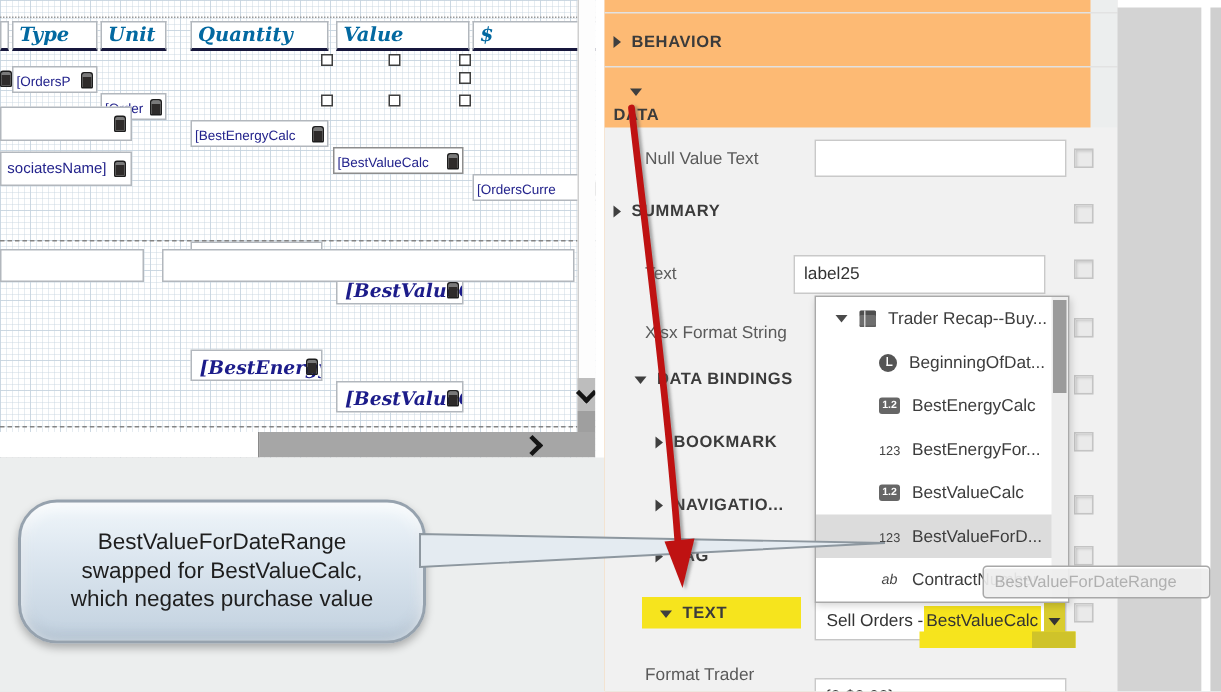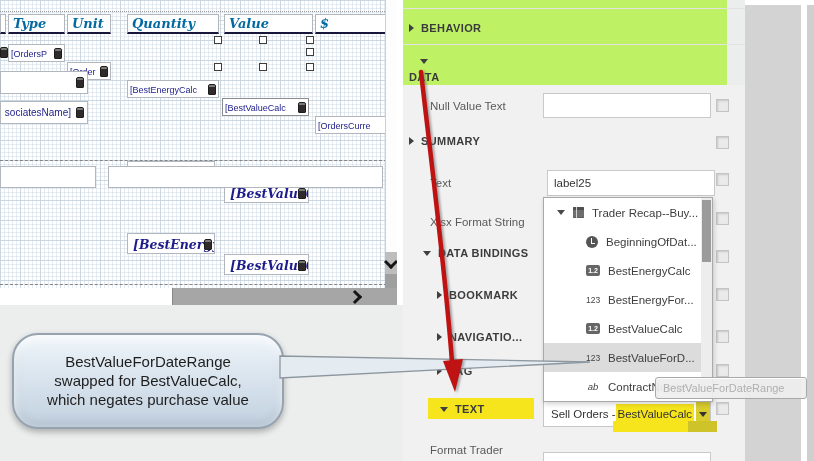--- a/index.html
+++ b/index.html
@@ -20,21 +20,21 @@
   .fld{font:9px "Liberation Sans",sans-serif;color:#23238c;padding:4px 0 0 2px;position:relative;height:18px;}
   .grp{font:italic bold 12.5px "DejaVu Serif",serif;color:#1c1c8a;padding:3px 0 0 5px;position:relative;height:21px;}
   .ficon{position:absolute;width:8px;height:11px;background:linear-gradient(#7a7a7a 0 2px,#2e2b2a 2px);
          border:1px solid #1d1d1d;border-radius:2px 2px 1px 1px;box-sizing:border-box;}
   .handle{position:absolute;width:6px;height:6px;background:#fff;border:1px solid #3e3e3e;}
   .dash{position:absolute;left:0;width:397px;height:0;border-top:1px dashed #848484;}
   .chev{display:inline-block;width:7px;height:7px;border-right:3px solid #151515;border-bottom:3px solid #151515;}
   .chev-r{transform:rotate(-45deg);}
   .chev-d{transform:rotate(45deg);}
   
-  #panel{left:403px;top:0;width:324px;height:461px;background:#bef264;}
+  #panel{left:403px;top:0;width:324px;height:461px;background:#fdba74;}
   .graybg{position:absolute;left:0;top:85px;width:342px;height:376px;background:#f1f1f1;}
   .secrow{position:absolute;display:flex;align-items:center;gap:7px;}
   .sec{font:bold 11px "Liberation Sans",sans-serif;color:#3b3b3b;letter-spacing:.4px;}
   .lbl{font:11.5px "Liberation Sans",sans-serif;color:#5a5a5a;}
   .inp{position:absolute;background:#fff;border:1px solid #c9c9c9;font:11.5px "Liberation Sans",sans-serif;
        color:#333;padding:0 6px;box-sizing:border-box;outline:none;}
   .chk{position:absolute;width:11px;height:11px;background:#eaeaea;border:1px solid #c4c4c4;
        box-shadow:inset 1px 1px 2px rgba(0,0,0,.15);box-sizing:content-box;}
   .tri-r{width:0;height:0;border-left:5px solid #3f3f3f;border-top:4px solid transparent;border-bottom:4px solid transparent;}
   .tri-d{width:0;height:0;border-top:5px solid #3f3f3f;border-left:4px solid transparent;border-right:4px solid transparent;}
@@ -154,21 +154,21 @@
     <input class="inp" style="left: 140px; top: 93px; width: 168px; height: 25px;" value="">
     <span class="chk" style="left:313px;top:99px;"></span>
 
     <div class="secrow" style="left:6px;top:135px;">
       <span class="tri-r"></span>
       <span class="sec">SUMMARY</span>
     </div>
     <span class="chk" style="left:313px;top:136px;"></span>
 
     <div class="abs lbl" style="left:27px;top:177px;">Text</div>
-    <input class="inp" style="left: 144px; top: 170px; width: 168px; height: 26px;" value="label25">
+    <input class="inp" style="left: 126px; top: 170px; width: 168px; height: 26px;" value="label25">
     <span class="chk" style="left:313px;top:173px;"></span>
 
     <div class="abs lbl" style="left:27px;top:216px;">Xlsx Format String</div>
     <span class="chk" style="left:313px;top:212px;"></span>
 
     <div class="secrow" style="left:20px;top:247px;">
       <span class="tri-d"></span>
       <span class="sec">DATA BINDINGS</span>
     </div>
     <span class="chk" style="left:313px;top:250px;"></span>

